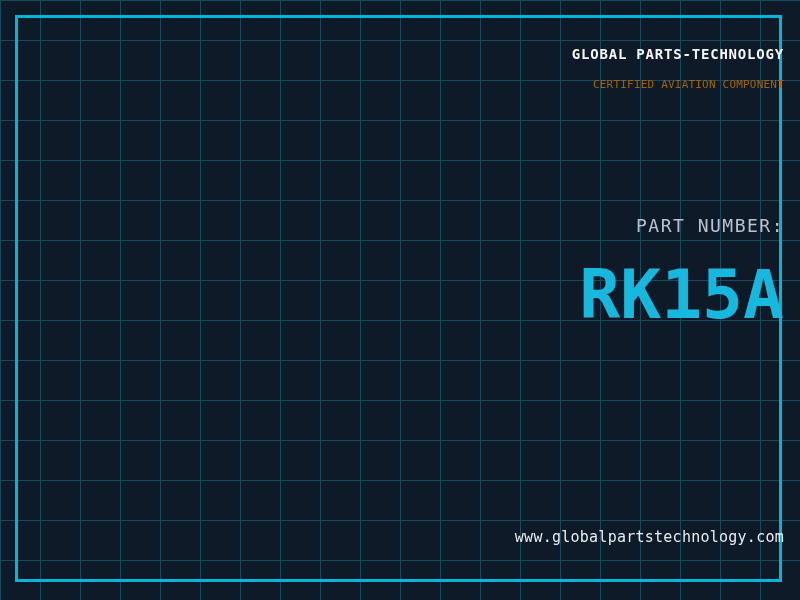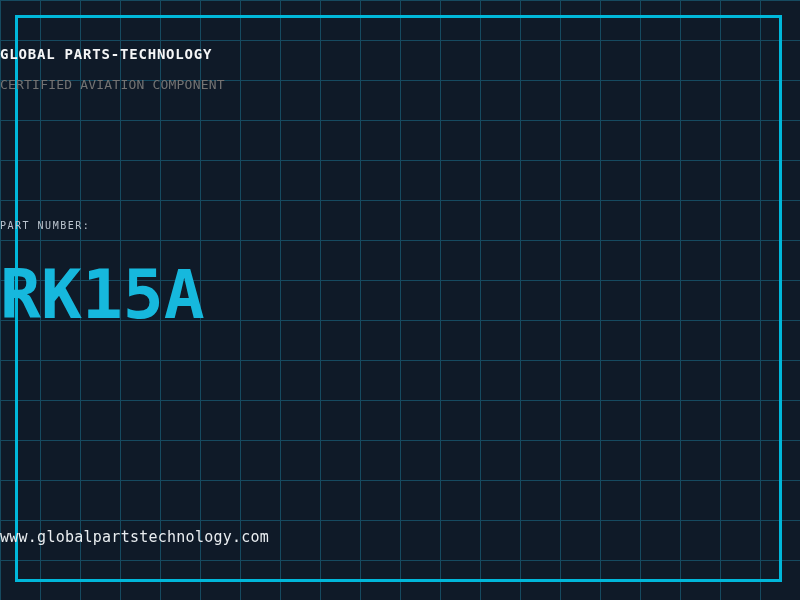--- a/index.html
+++ b/index.html
@@ -31,41 +31,41 @@
     width: 767px;
     height: 567px;
     border: 3px solid #00b7da;
     box-sizing: border-box;
     pointer-events: none;
   }
   .centered {
     position: absolute;
     left: 0;
     right: 16px;
-    text-align: left;
+    text-align: right;
     white-space: pre;
   }
   .title {
     top: 47px;
     font-size: 14px;
     line-height: 14px;
     font-weight: bold;
     letter-spacing: 0.8px;
     color: #f5f6f7;
   }
   .subtitle {
     top: 78px;
-    font-size: 13px;
+    font-size: 11px;
     line-height: 13px;
     letter-spacing: 0.2px;
-    color: #737373;
+    color: #a16207;
   }
   .part-label {
     top: 219px;
-    font-size: 10px;
+    font-size: 18px;
     line-height: 13px;
     letter-spacing: 1.5px;
     color: #bac3cd;
   }
   .part-number {
     top: 257px;
     font-size: 68px;
     line-height: 76px;
     font-weight: bold;
     color: #16b8dd;

